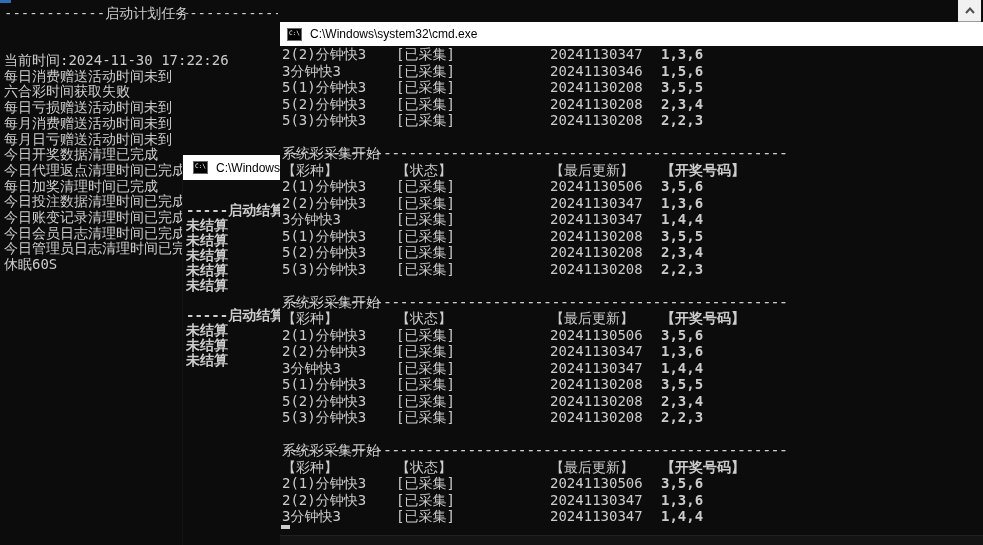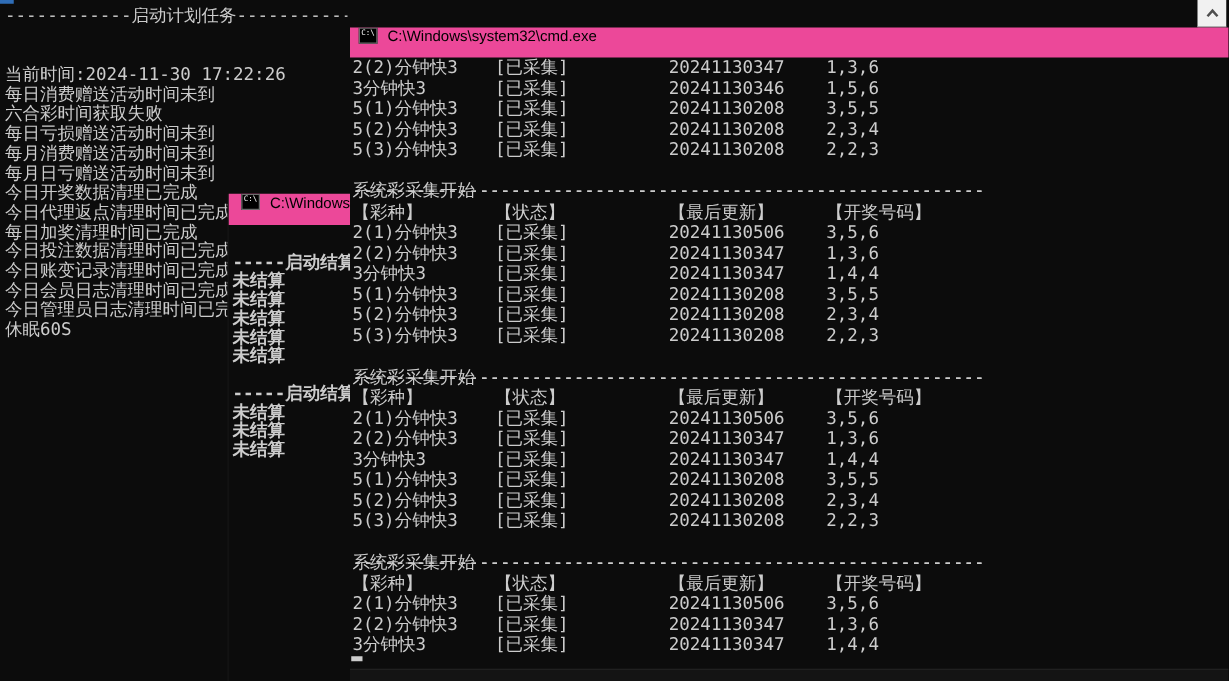--- a/index.html
+++ b/index.html
@@ -17,39 +17,39 @@
   #blue-frag{position:absolute;left:0;top:0;width:11px;height:3px;background:#2f6db7;z-index:60;}
 
   
   #top-win{left:278px;top:0;width:705px;height:22px;background:#0c0c0c;z-index:20;}
   #scroll-up{position:absolute;left:680px;top:0;width:23px;height:21px;background:#f1f1f1;
              border-bottom:1px solid #9a9a9a;display:flex;align-items:center;justify-content:center;}
 
   
   #mid-win{left:182px;top:155px;width:98px;height:390px;background:#0c0c0c;
            border-left:1px solid #141414;z-index:30;}
-  .titlebar{background:#ec4899;color:#000;display:flex;align-items:flex-start;
+  .titlebar{background:#ffffff;color:#000;display:flex;align-items:center;
             font-family:"Liberation Sans",sans-serif;font-size:12px;white-space:nowrap;overflow:hidden;}
   #mid-title{height:25px;}
   #mid-lines{position:absolute;left:3px;top:33px;right:0;bottom:0;font-weight:bold;}
   .mline{height:15px;line-height:15px;white-space:pre;}
 
   .cmdicon{flex:none;width:15px;height:13px;background:#000;border:1px solid #6b6b6b;
            color:#fff;font-size:6px;line-height:5px;padding:1px 0 0 1px;box-sizing:border-box;
            font-family:"DejaVu Sans Mono",monospace;}
   .ttl{margin-left:8px;}
 
   
   #front-win{left:280px;top:22px;width:703px;height:523px;background:#0c0c0c;z-index:40;}
   #front-title{height:24px;}
   #front-title .cmdicon{margin-left:7px;}
   #front-lines{position:absolute;left:0;top:24px;width:703px;height:490px;overflow:hidden;}
   .fline{position:relative;height:16.5px;line-height:16.5px;white-space:pre;}
   .fline span{position:absolute;top:0;white-space:pre;}
-  .col0{left:2px;} .col1{left:116px;} .col2{left:255px;} .col3{left:381px;}
+  .col0{left:2px;} .col1{left:116px;} .col2{left:270px;} .col3{left:381px;font-weight:bold;}
   .sepflex{display:flex;padding-left:2px;}
   .sepflex .dl{flex:0 0 277px;overflow:hidden;}
   .sepflex .dr{flex:0 0 260px;overflow:hidden;}
   .sepflex .lbl{flex:none;}
   #cursor{position:absolute;left:1px;bottom:4px;width:9px;height:4px;background:#cccccc;}
   #front-bottom{position:absolute;left:0;bottom:0;width:703px;height:9px;background:#141414;
                 border-top:1px solid #202020;}
 </style>
 </head>
 <body>

